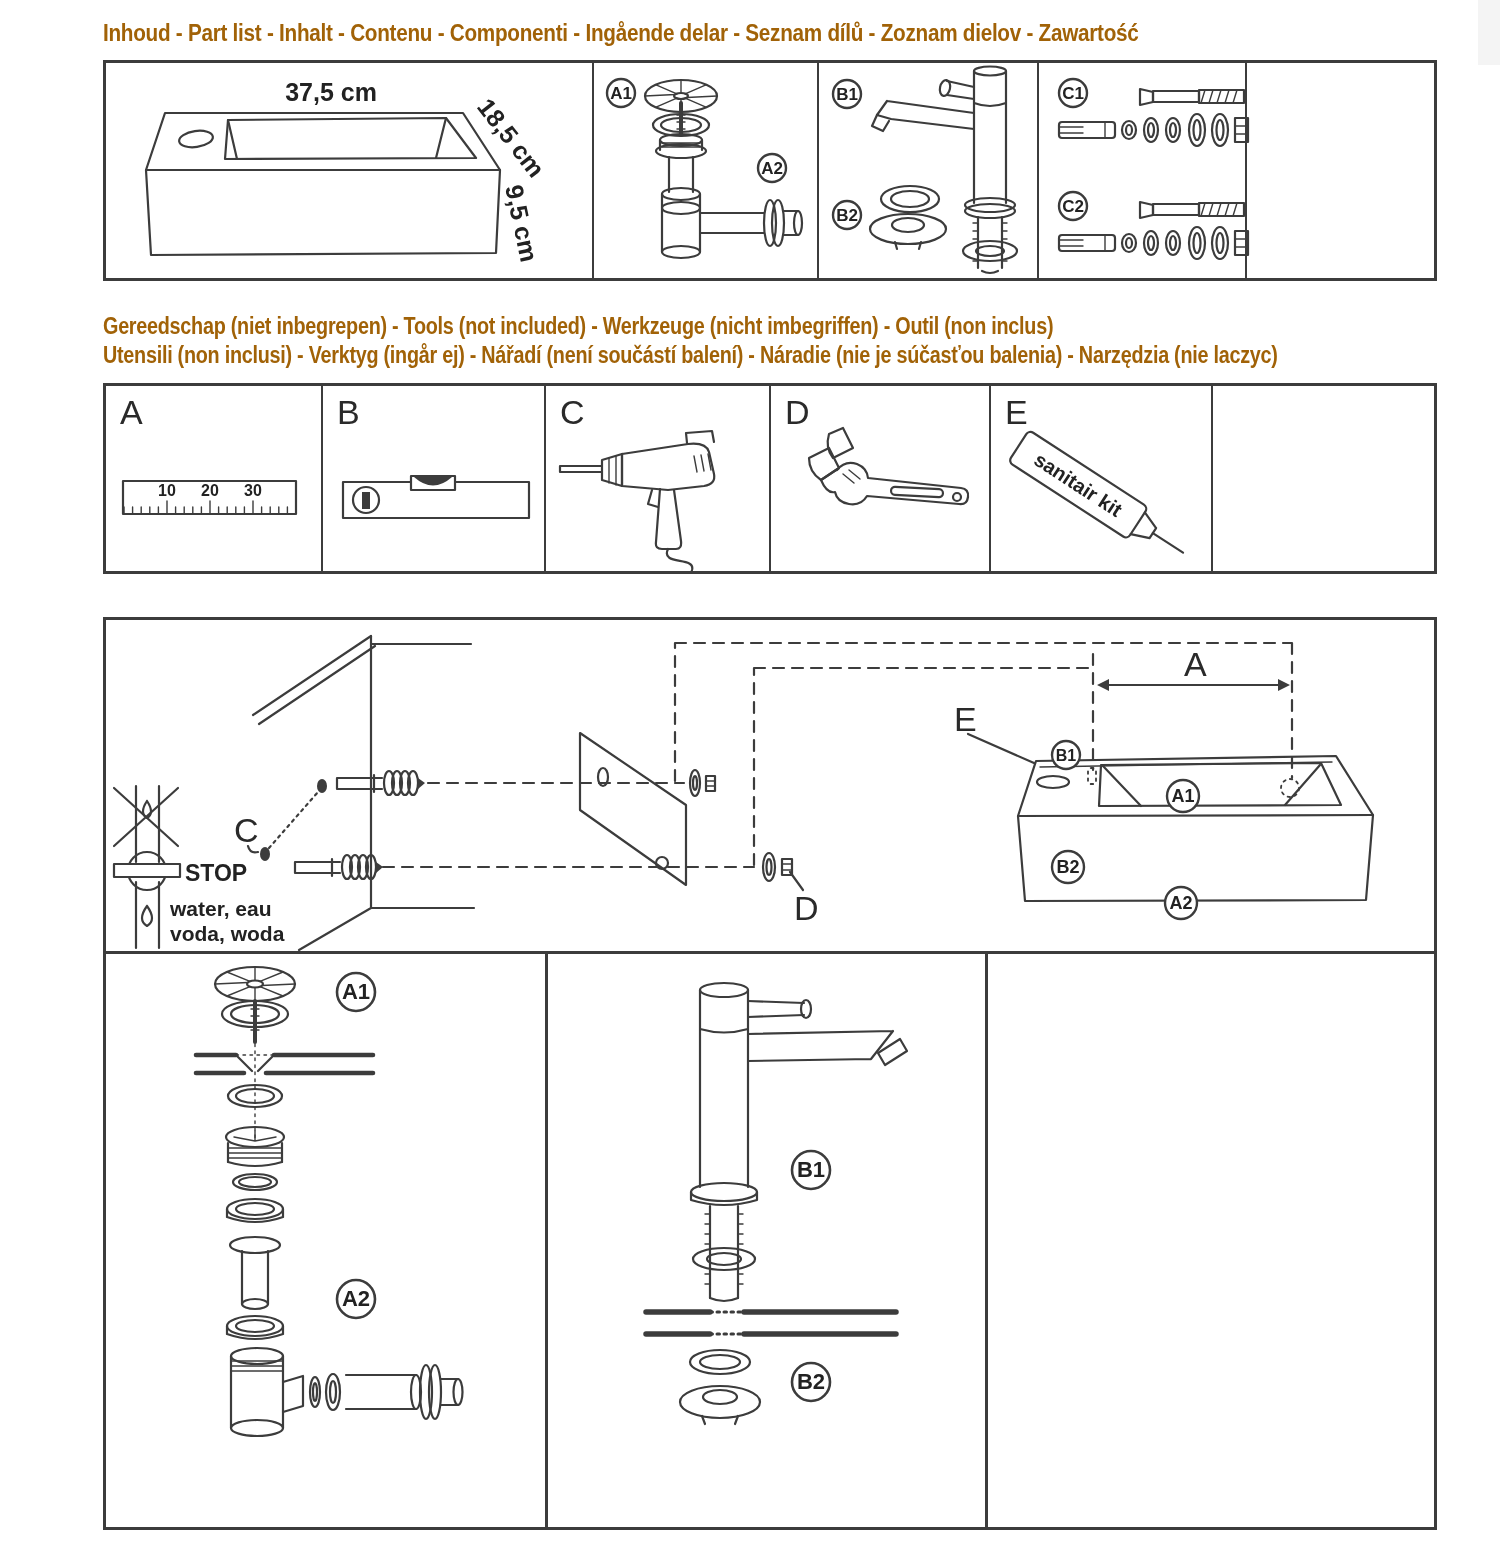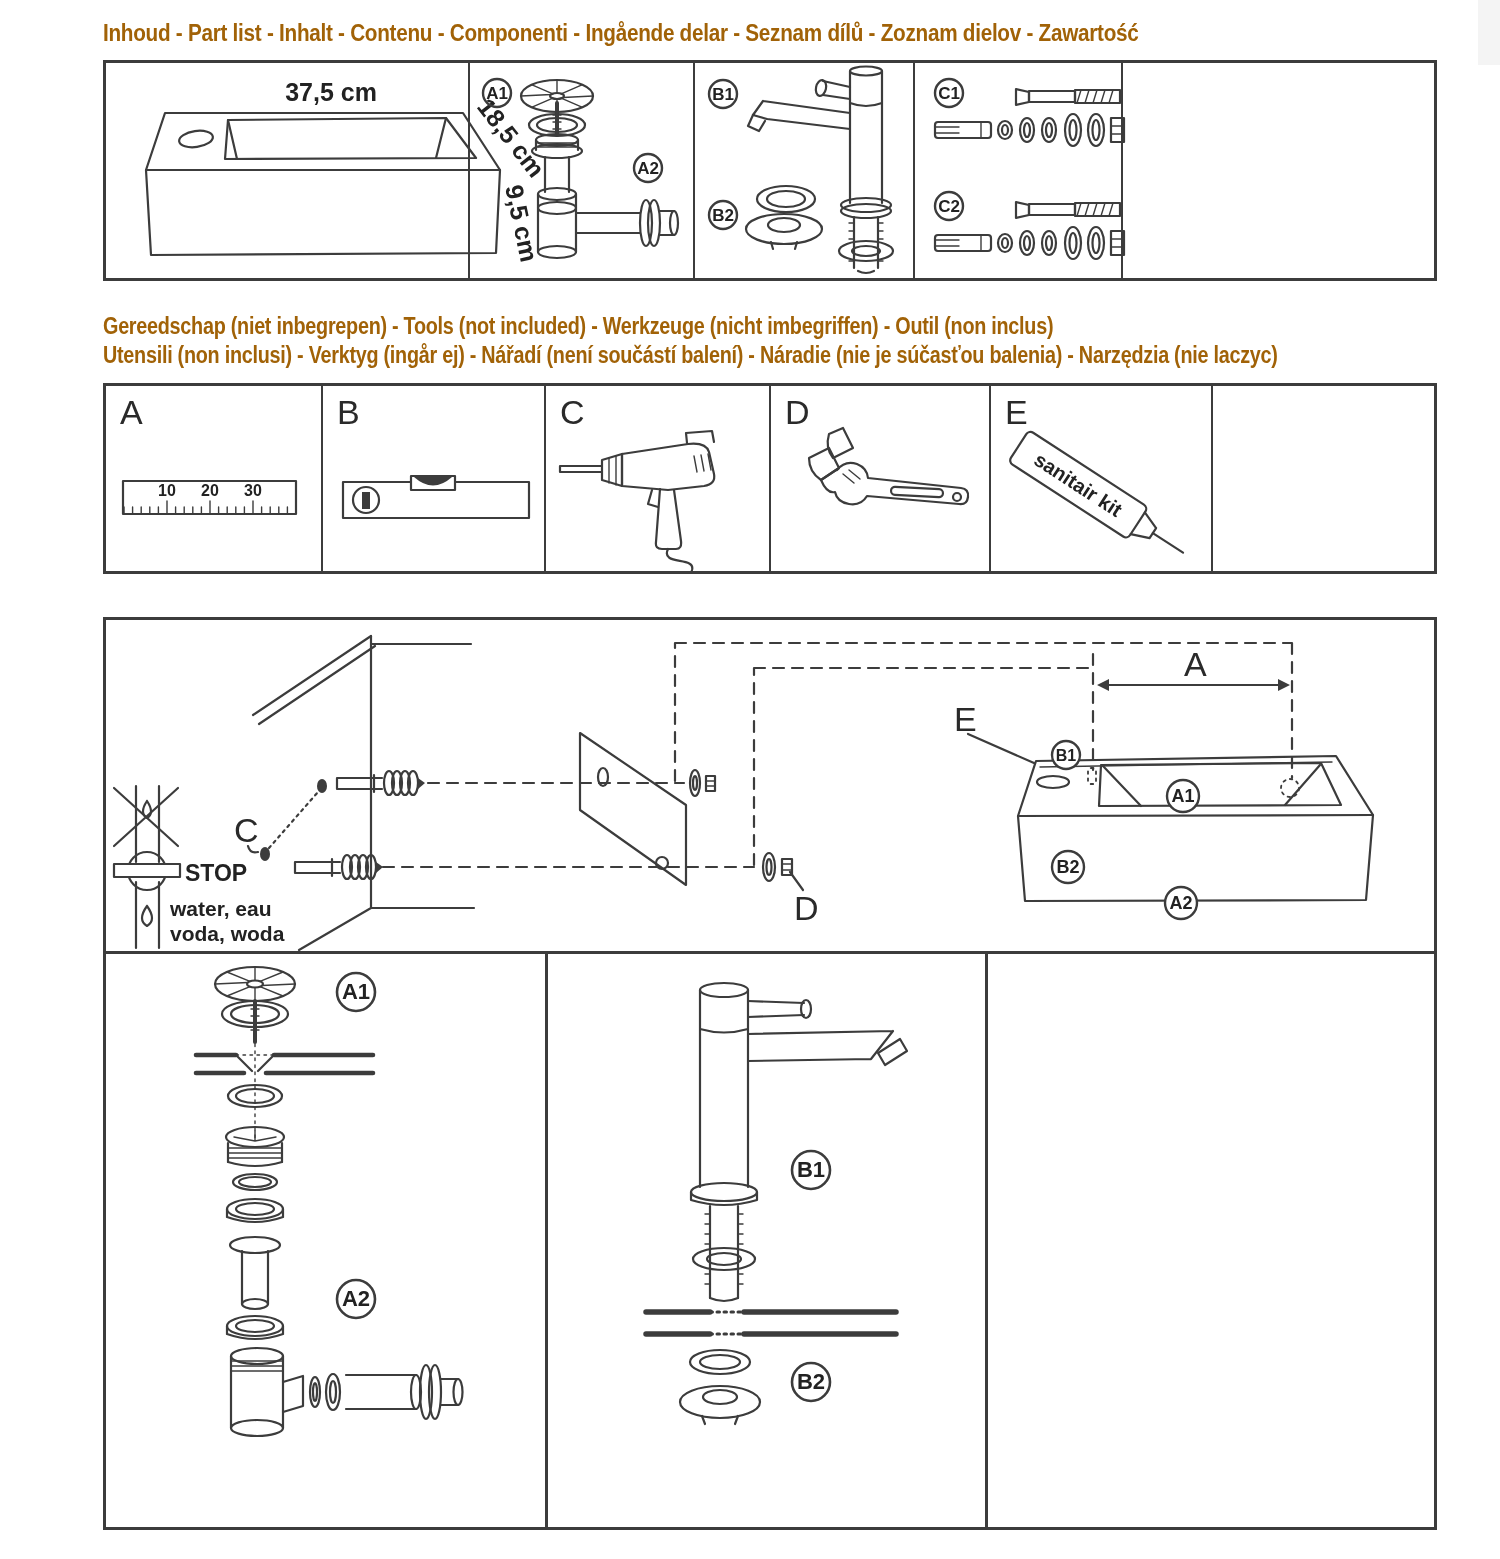--- a/index.html
+++ b/index.html
@@ -42,21 +42,21 @@
 </head>
 <body>
 
 <div class="page">
   <div class="gray-corner"></div>
 
   <div class="h1">Inhoud - Part list - Inhalt - Contenu - Componenti - Ingående delar - Seznam dílů - Zoznam dielov - Zawartość</div>
 
   <div class="t1">
 
-    <div class="cell" style="width:364px">
+    <div class="cell" style="width:488px">
       <svg width="437" height="215" viewBox="0 0 437 215">
         <g class="ln">
           <path d="M40,107 L59,50 L357,50 L394,107 L390,190 L45,192 Z"></path>
           <line x1="40" y1="107" x2="394" y2="107"></line>
           <path d="M122,57 L340,55 L370,95 L119,96 Z"></path>
           <line x1="122" y1="57" x2="131" y2="96"></line>
           <line x1="340" y1="55" x2="330" y2="95"></line>
           <ellipse cx="90" cy="76" rx="17" ry="8" transform="rotate(-8 90 76)"></ellipse>
         </g>
         <text class="t-dim" x="225" y="38" text-anchor="middle">37,5 cm</text>

